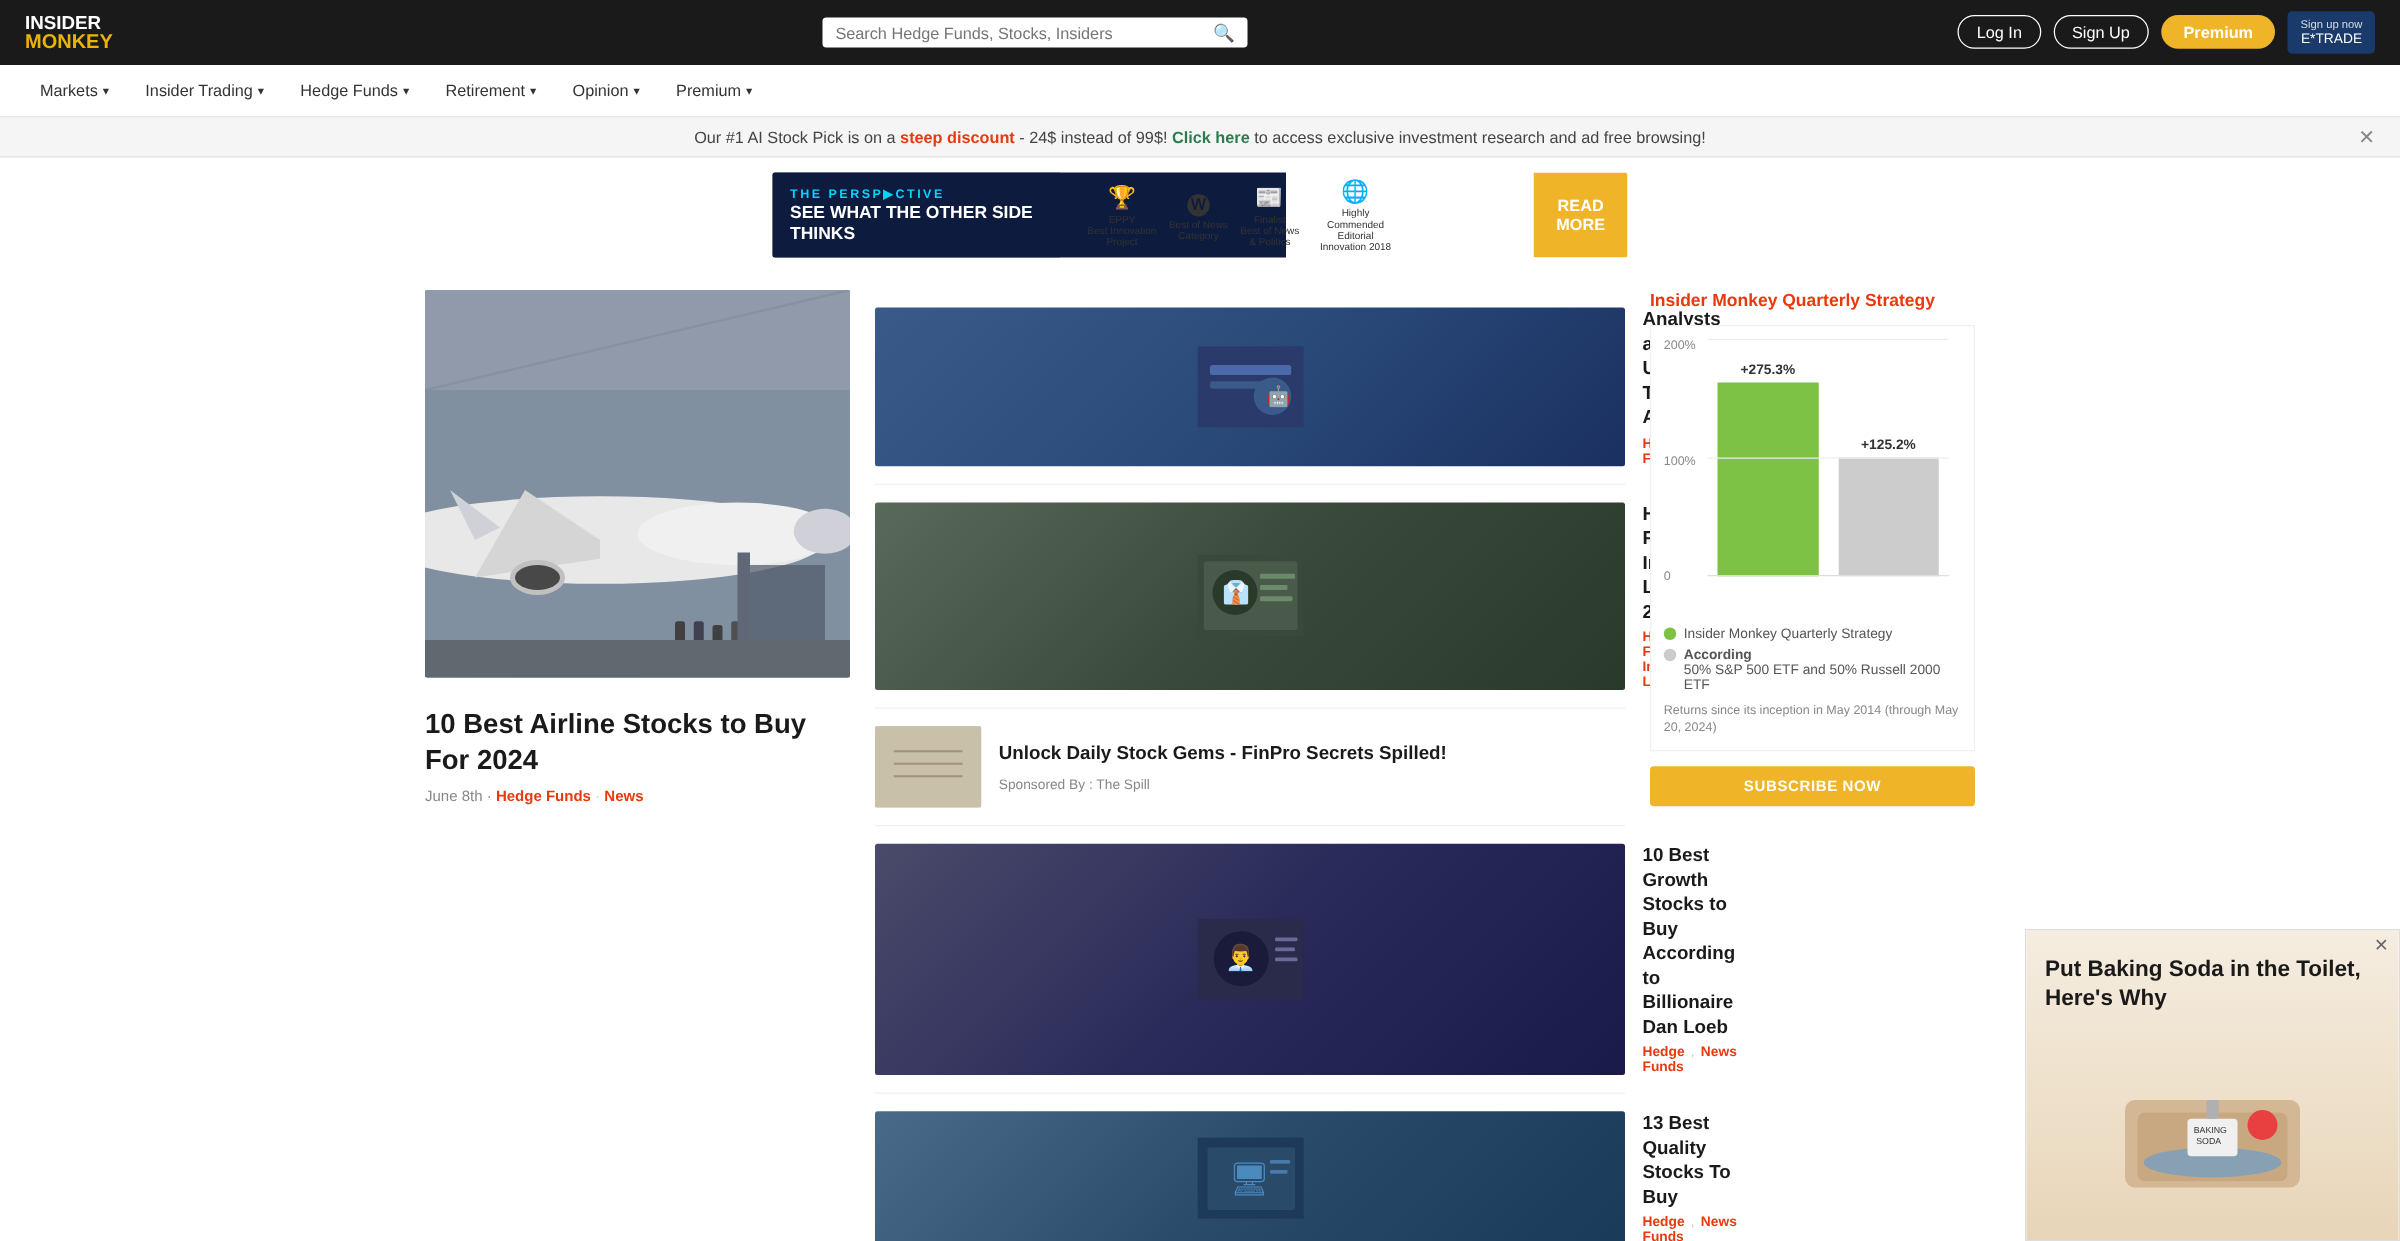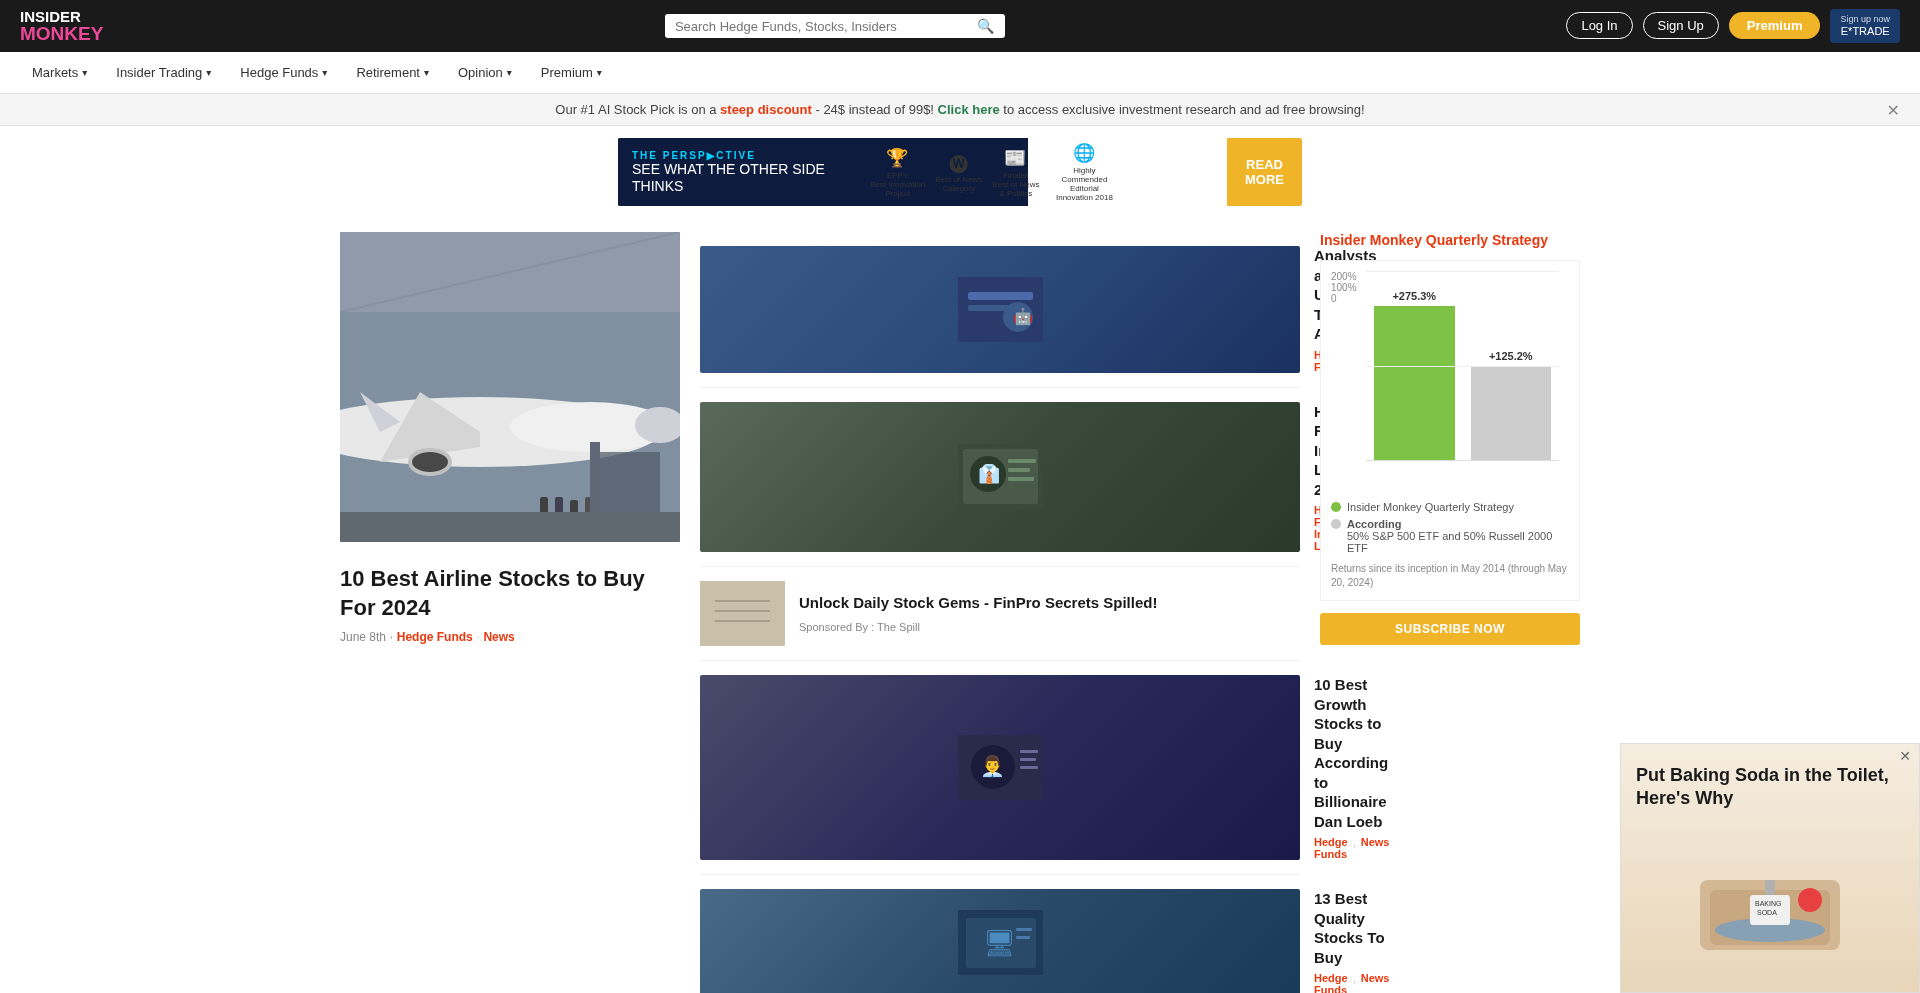--- a/index.html
+++ b/index.html
@@ -19,23 +19,23 @@
       align-items: center;
       gap: 4px;
     }
     .logo-text-insider {
       color: #fff;
       font-weight: 900;
       font-size: 15px;
       line-height: 1;
     }
     .logo-text-monkey {
-      color: #ec4899;
+      color: #eab308;
       font-weight: 900;
-      font-size: 19px;
+      font-size: 16px;
       line-height: 1;
     }
     .logo-block {
       display: flex;
       flex-direction: column;
     }
     .search-bar {
       display: flex;
       align-items: center;
       background: #fff;
@@ -179,21 +179,21 @@
       background: #0d1b3e;
       color: #fff;
       padding: 8px 14px;
       width: 230px;
       height: 100%;
       display: flex;
       flex-direction: column;
       justify-content: center;
     }
     .ad-banner-left .perspective { color: #00d4ff; font-size: 10px; font-weight: 700; letter-spacing: 2px; }
-    .ad-banner-left .tagline { font-size: 14px; font-weight: 400; line-height: 1.2; }
+    .ad-banner-left .tagline { font-size: 14px; font-weight: 700; line-height: 1.2; }
     .ad-banner-middle {
       display: flex;
       align-items: center;
       gap: 10px;
       padding: 0 10px;
       flex: 1;
     }
     .award-item {
       display: flex;
       flex-direction: column;
@@ -736,21 +736,21 @@
 
   </div>
 
   <div class="right-panel">
     <div class="widget-title">Insider Monkey Quarterly Strategy</div>
 
     <div class="chart-area">
 
       <div style="position:relative; height:220px; padding: 0 10px;">
 
-        <div style="position:absolute;left:0;top:0;bottom:34px;display:flex;flex-direction:column;font-size:10px;color:#888;width:35px;">
+        <div style="position:absolute;left:0;top:0;bottom:24px;display:flex;flex-direction:column;justify-content:space-between;font-size:10px;color:#888;width:35px;">
           <span>200%</span>
           <span>100%</span>
           <span>0</span>
         </div>
 
         <div style="position:absolute;left:35px;right:10px;top:0;bottom:30px;">
           <div style="position:absolute;top:0;left:0;right:0;border-top:1px solid #eee;"></div>
           <div style="position:absolute;top:50%;left:0;right:0;border-top:1px solid #eee;"></div>
           <div style="position:absolute;bottom:0;left:0;right:0;border-top:1px solid #ddd;"></div>
 

